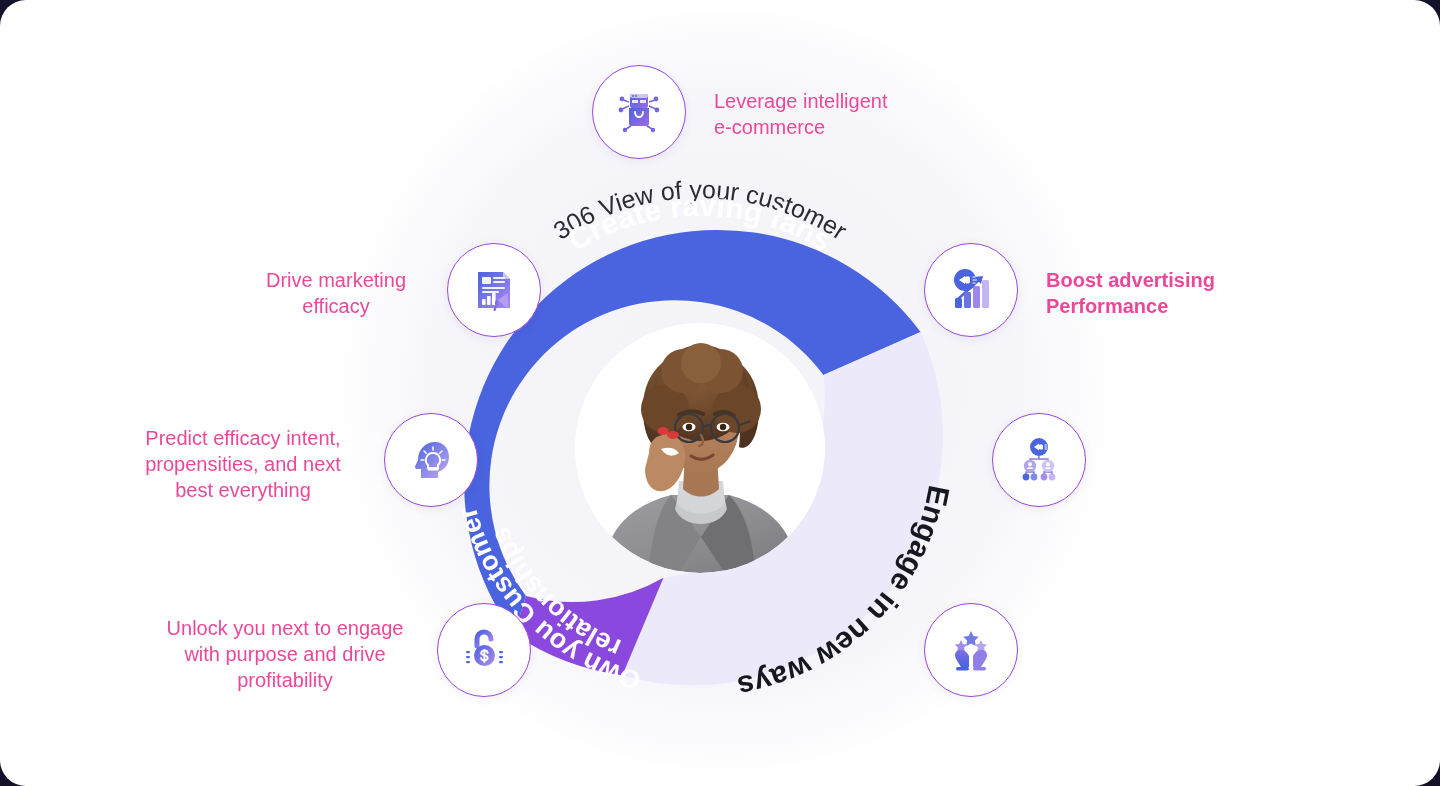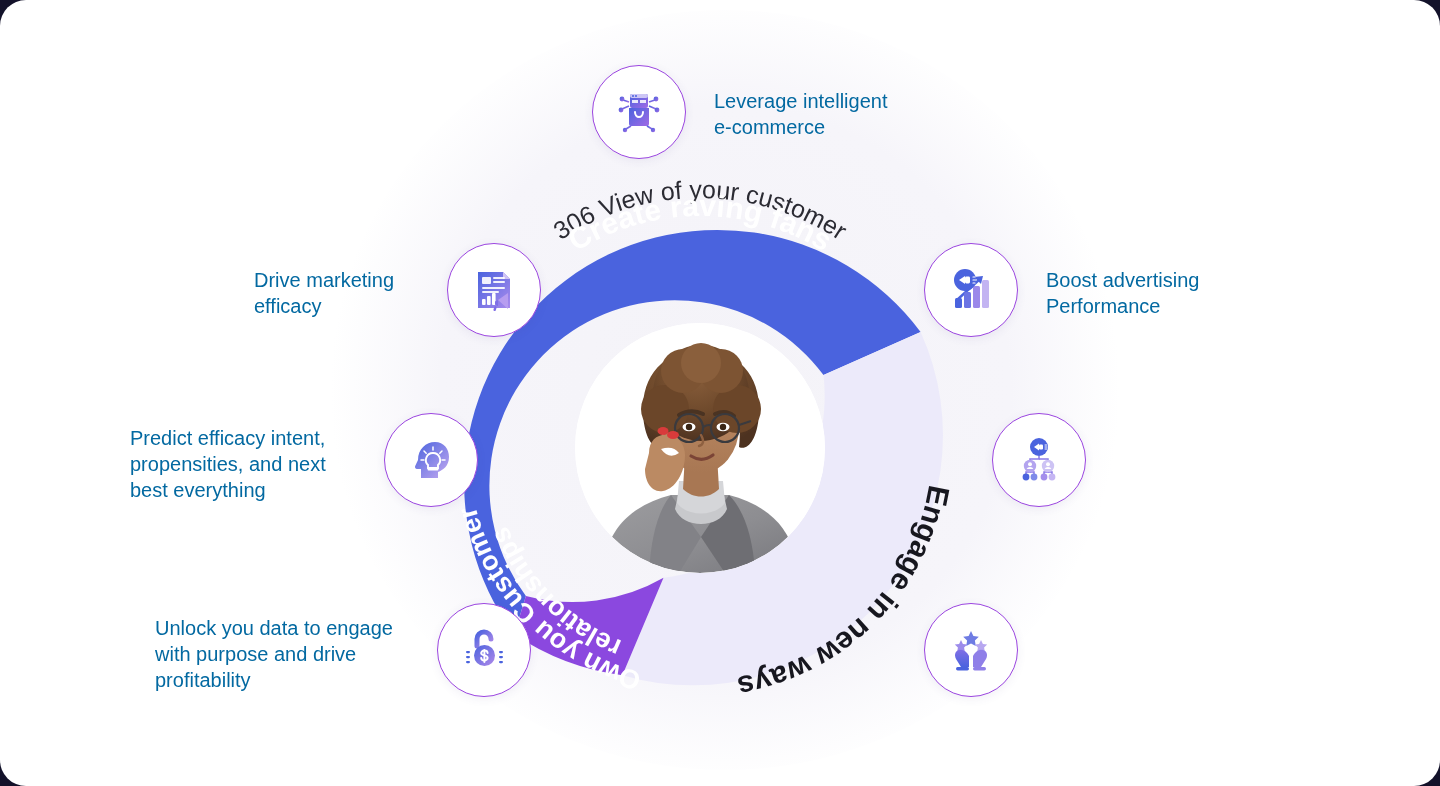--- a/index.html
+++ b/index.html
@@ -72,26 +72,26 @@
     box-sizing: border-box;
     z-index: 5;
   }
   .badge svg { display: block; }
 
   
   .callout {
     position: absolute;
     font-size: 20px;
     line-height: 26px;
-    color: #0369a1;
+    color: #ec4899;
     font-weight: 400;
     z-index: 4;
     white-space: pre-line;
   }
-  .callout.left  { text-align: left; }
+  .callout.left  { text-align: center; }
   .callout.right { text-align: left; }
 </style>
 </head>
 <body>
 
 <div id="card">
 
   <div id="bg-tint"></div>
 
   <div id="wheel">
@@ -279,21 +279,21 @@
       <circle cx="18" cy="14" r="11" fill="#4a63de"></circle>
       <path d="M12 14 l6 -4 v8 Z" fill="#ffffff"></path>
       <rect x="18" y="10.5" width="5" height="7" rx="1.4" fill="#ffffff"></rect>
       <g stroke="#ffffff" stroke-width="1.2" stroke-linecap="round">
         <path d="M26 11 h2"></path>
           <path d="M26 14 h2.6"></path>
           <path d="M26 17 h2"></path>
       </g>
     </svg>
   </div>
-  <div class="callout right" style="left:1046px; top:267px; width:240px;">Boost advertising
+  <div class="callout right" style="left:1046px; top:267px; width:240px;font-weight:bold;">Boost advertising
 Performance</div>
 
   <div class="badge" style="left:992px; top:413px;">
     <svg width="48" height="48" viewBox="0 0 48 48">
       <circle cx="24" cy="11" r="9" fill="#4a63de"></circle>
       <path d="M19 11 l5 -3.4 v6.8 Z" fill="#ffffff"></path>
       <rect x="24" y="8.4" width="4" height="5.2" rx="1.1" fill="#ffffff"></rect>
       <g stroke="#ffffff" stroke-width="1" stroke-linecap="round">
         <path d="M30 9 h1.6"></path>
           <path d="M30 11 h2"></path>
@@ -353,21 +353,21 @@
       <g fill="#4a63de">
         <rect x="6" y="25" width="4" height="2.2" rx="1.1"></rect>
         <rect x="6" y="30" width="4" height="2.2" rx="1.1"></rect>
         <rect x="6" y="35" width="4" height="2.2" rx="1.1"></rect>
         <rect x="39" y="25" width="4" height="2.2" rx="1.1"></rect>
         <rect x="39" y="30" width="4" height="2.2" rx="1.1"></rect>
         <rect x="39" y="35" width="4" height="2.2" rx="1.1"></rect>
       </g>
     </svg>
   </div>
-  <div class="callout left" style="left:155px; top:615px; width:260px;">Unlock you data to engage
+  <div class="callout left" style="left:155px; top:615px; width:260px;">Unlock you next to engage
 with purpose and drive
 profitability</div>
 
   <div class="badge" style="left:384px; top:413px;">
     <svg width="48" height="48" viewBox="0 0 48 48">
       <defs>
           <linearGradient id="g6" x1="0" y1="0" x2="1" y2="1">
         <stop offset="0%" stop-color="#4a63de"></stop>
             <stop offset="100%" stop-color="#c3a9f0"></stop>
           </linearGradient>

